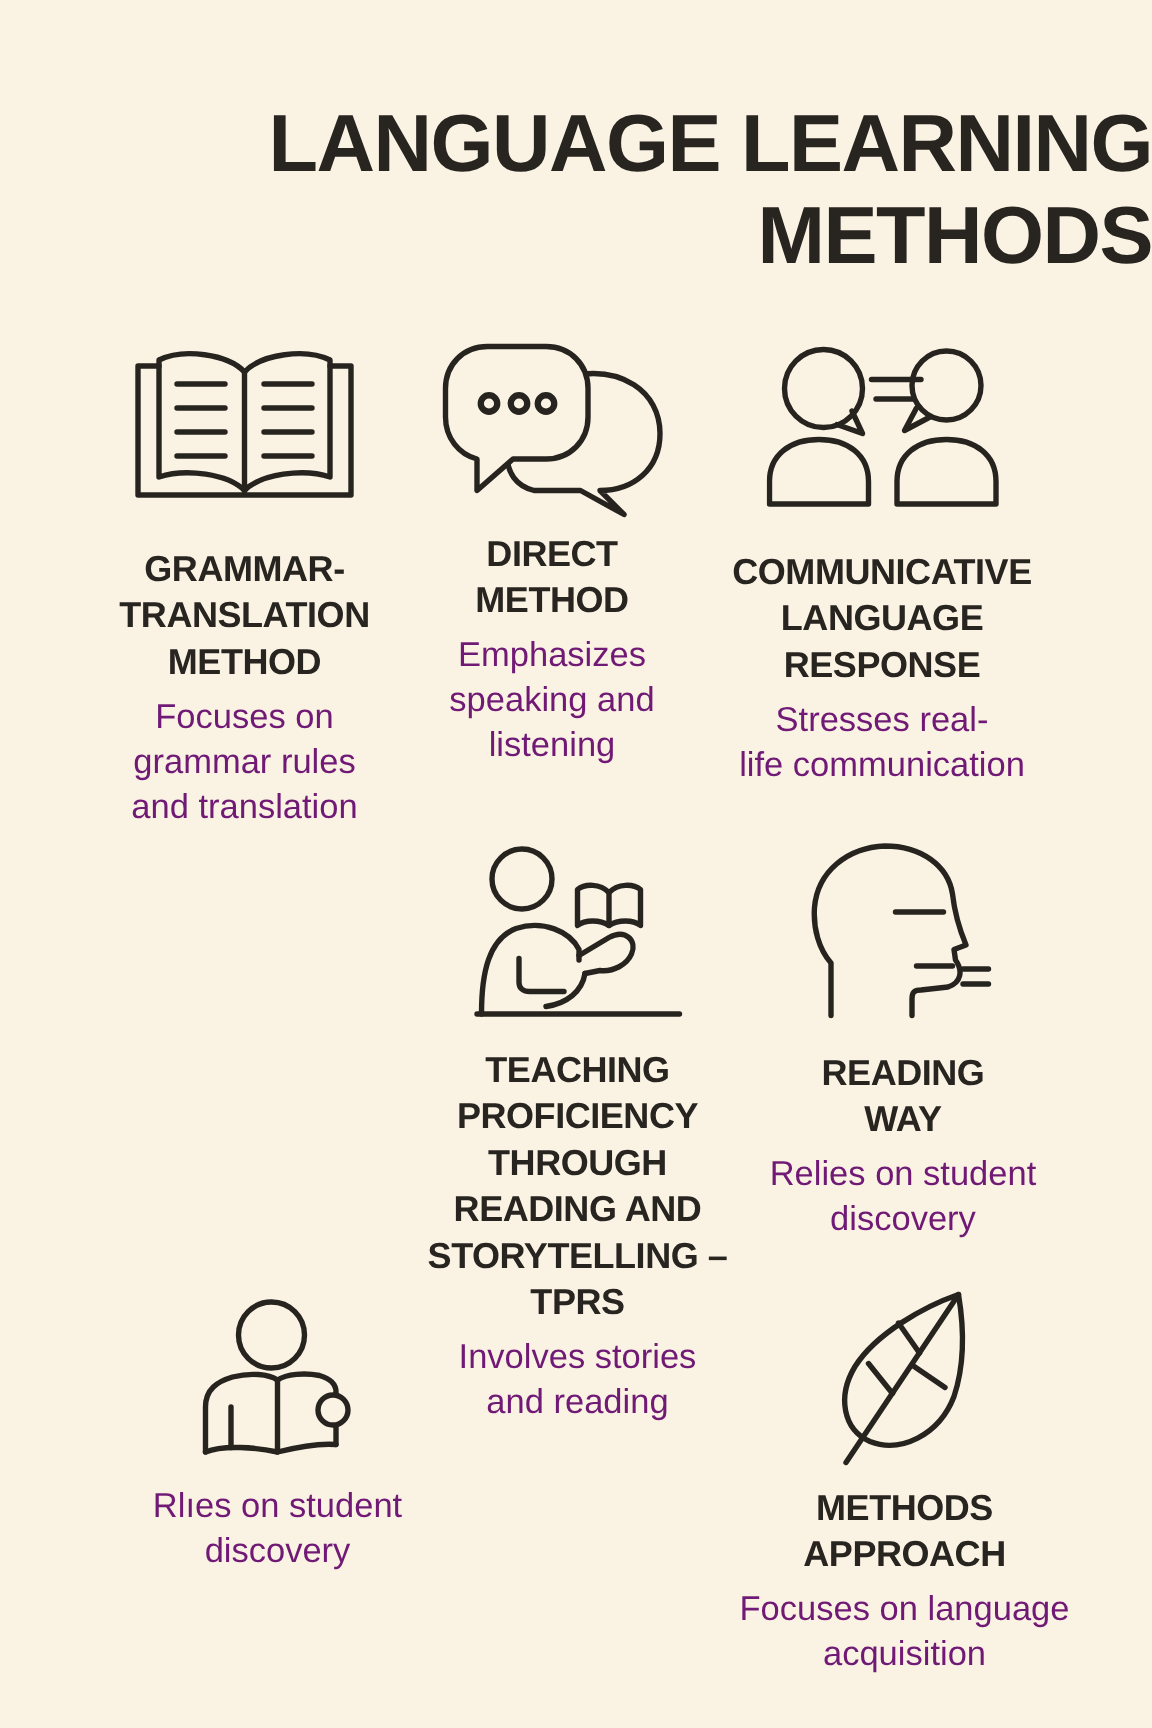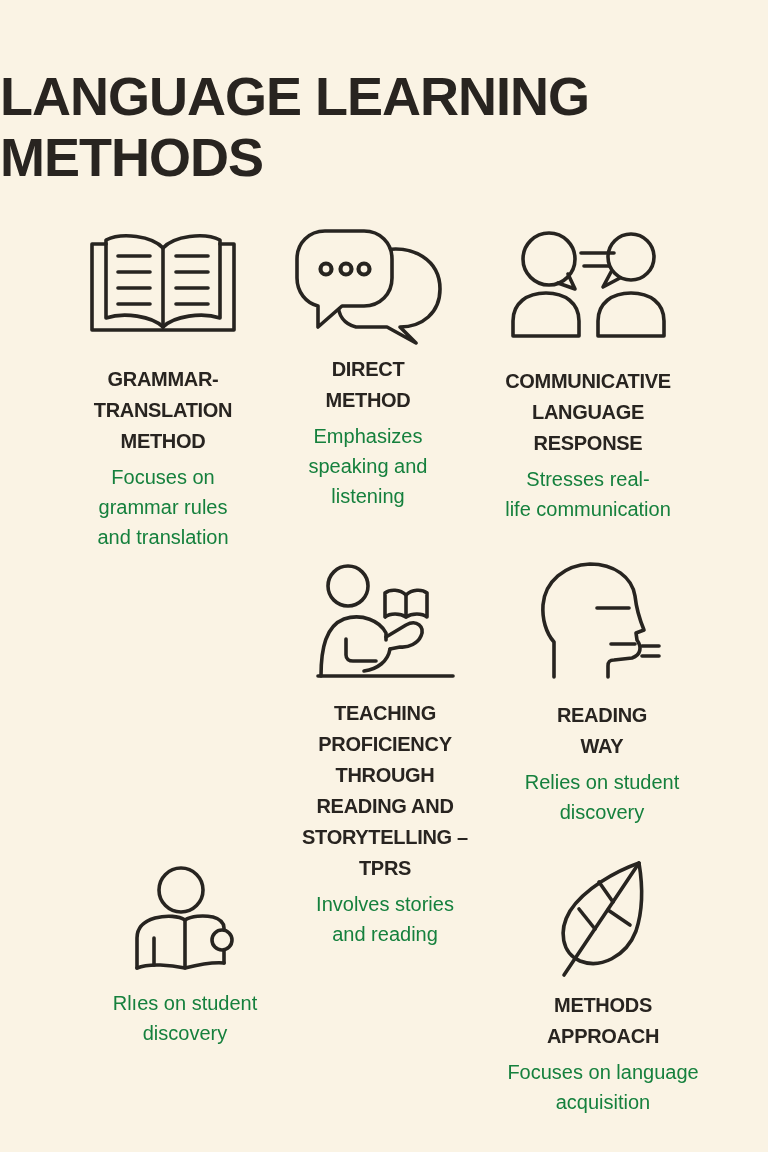--- a/index.html
+++ b/index.html
@@ -6,35 +6,35 @@
   body{
     width:768px;height:1152px;
     background:#faf3e4;
     font-family:"Liberation Sans",sans-serif;
     color:#282420;
     position:relative;overflow:hidden;
   }
   .poster{position:absolute;inset:0}
   .main-title{
     position:absolute;top:66px;left:0;width:768px;margin:0;
-    text-align:left;font-size:54px;line-height:61px;font-weight:700;
+    text-align:right;font-size:54px;line-height:61px;font-weight:700;
     letter-spacing:-1px;white-space:pre-line;color:#282420;
   }
   .col{
     position:absolute;display:flex;flex-direction:column;
     align-items:center;text-align:center;
   }
   .icon-box{display:flex;align-items:center;justify-content:center}
   .m-title{
-    font-size:20px;line-height:31px;font-weight:700;margin:0;
+    font-size:24px;line-height:31px;font-weight:700;margin:0;
     letter-spacing:-0.3px;white-space:pre-line;color:#282420;
   }
   .m-desc{
-    font-size:20px;line-height:30px;font-weight:400;margin:5px 0 0;
-    white-space:pre-line;color:#15803d;
+    font-size:23px;line-height:30px;font-weight:400;margin:5px 0 0;
+    white-space:pre-line;color:#701a75;
   }
   .ico{stroke:#272420;fill:none;stroke-width:3.6;stroke-linecap:round;stroke-linejoin:round}
   .ico .thick{stroke-width:4.2}
   .ico .bgfill{fill:#faf3e4}
   
   .c1{left:43px;top:228px;width:240px}   .c1 .icon-box{height:112px}  .c1 .m-title{margin-top:24px}
   .c2{left:248px;top:228px;width:240px}  .c2 .icon-box{height:120px}  .c2 .m-title{margin-top:6px}
   .c3{left:462px;top:230px;width:252px}  .c3 .icon-box{height:110px}  .c3 .m-title{margin-top:26px}
   .c4{left:50px;top:564px;width:240px}   .c4 .icon-box{height:128px}  .c4 .m-title{margin-top:6px}
   .c5{left:255px;top:562px;width:260px}  .c5 .icon-box{height:118px}  .c5 .m-title{margin-top:18px}

